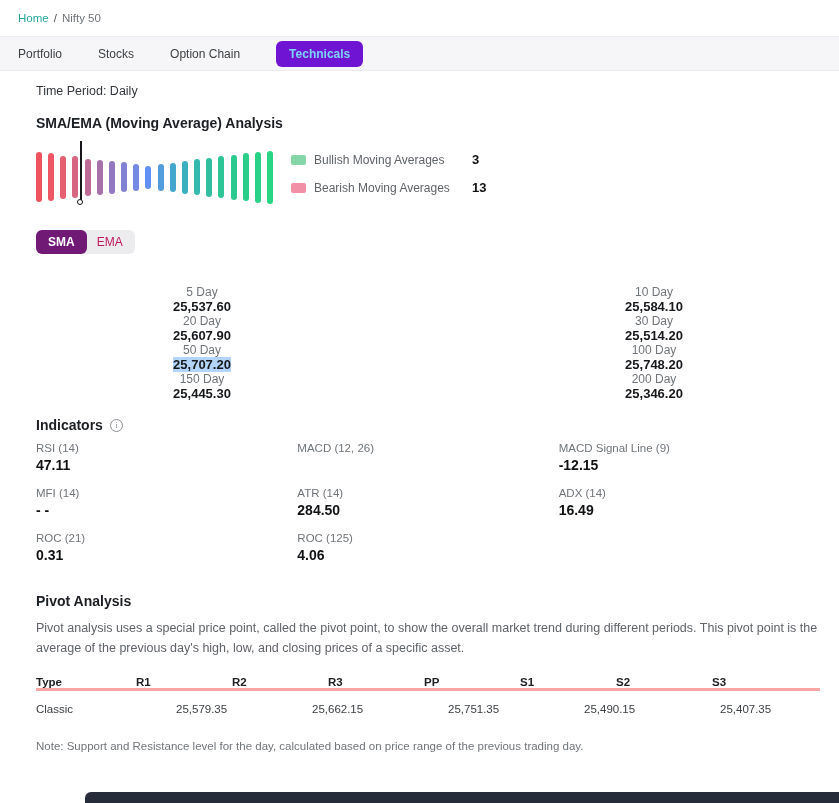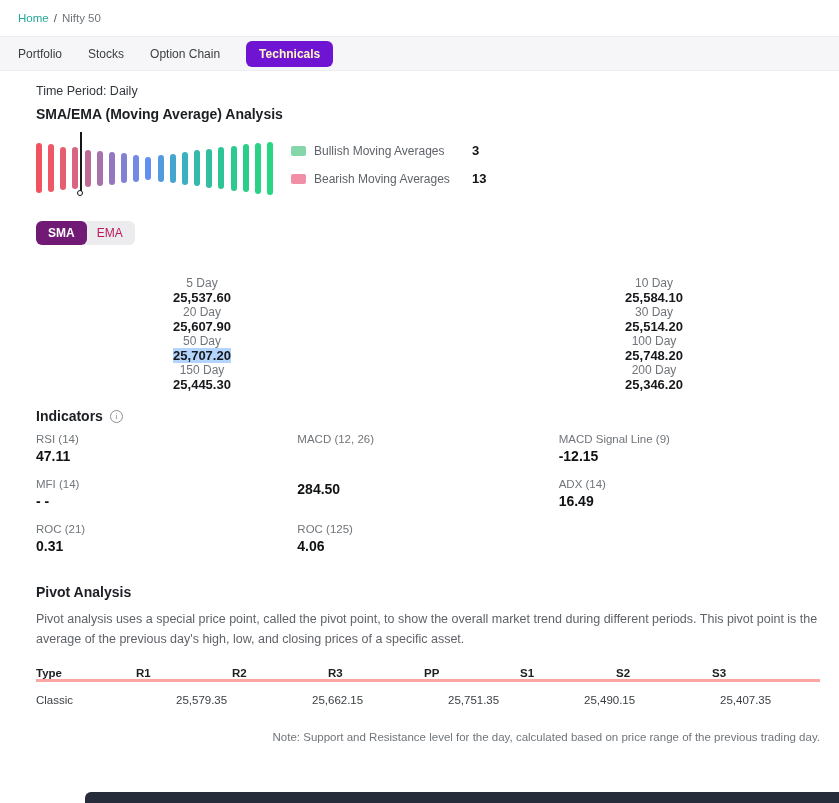--- a/index.html
+++ b/index.html
@@ -8,30 +8,30 @@
 
   
   .crumbbar { height:37px; display:flex; align-items:center; padding:0 18px;
     border-bottom:1px solid #ececee; background:#fff; font-size:11.5px; }
   .crumb-home { color:#26a69a; cursor:pointer; }
   .crumb-sep { color:#4a4f55; margin:0 5px; }
   .crumb-cur { color:#70757a; }
 
   
   .tabbar { height:34px; background:#f6f6f8; border-bottom:1px solid #ededef;
-    display:flex; align-items:center; padding:0 18px; gap:26px; }
+    display:flex; align-items:center; padding:0 18px; gap:36px; }
   .tab { font-size:12px; color:#3c4043; cursor:pointer; }
-  .tab.active { background:#7014d4; color:#fef9c3; font-weight:bold;
+  .tab.active { background:#7014d4; color:#7dd3fc; font-weight:bold;
     padding:6px 13px; border-radius:6px; }
 
   .content { padding:0 19px 0 36px; }
 
   .time-period { margin-top:13px; font-size:12.5px; color:#33373d; }
 
-  .section-title { margin-top:8px; font-size:14px; font-weight:bold; color:#1b1e22; }
+  .section-title { margin-top:17px; font-size:14px; font-weight:bold; color:#1b1e22; }
 
   
   .gauge-row { margin-top:14px; display:flex; align-items:flex-start; }
   .gauge { position:relative; width:237px; height:64px; }
   .gauge-bars { width:100%; height:100%; display:flex;
     justify-content:space-between; align-items:center; }
   .gauge-bars .bar { width:6px; border-radius:3px; }
   .needle { position:absolute; top:-4px; width:1.5px; height:60px; background:#15171a; }
   .needle .knob { position:absolute; left:-3.2px; top:58px; width:6px; height:6px;
     border:1.5px solid #15171a; border-radius:50%; background:#fff; }
@@ -71,21 +71,21 @@
   
   .pivot-title { margin-top:29px; }
   .pivot-desc { margin-top:9px; font-size:12.5px; color:#5f6368; line-height:1.6; max-width:805px; }
   .pivot-table { margin-top:18px; }
   .pt-row { display:grid; grid-template-columns:100px repeat(7,96px); align-items:center; }
   .pt-head { border-bottom:3px solid #fca5a5; }
   .pt-head .pt-cell { font-size:11.5px; font-weight:bold; color:#202124; }
   .pt-data { padding-top:12px;gap:40px; }
   .pt-data .pt-cell { font-size:11.5px; color:#3c4043; }
 
-  .pivot-note { margin-top:25px; font-size:11.5px; color:#70757a;text-align:right; }
+  .pivot-note { margin-top:25px; font-size:11.5px; color:#70757a; }
 
   
   .footer-strip { position:absolute; left:85px; right:0; bottom:0; height:11px;
     background:#272c3a; border-top-left-radius:6px; }
 </style>
 </head>
 <body>
 
 <div class="crumbbar">
   <span class="crumb-home">Home</span>
@@ -206,20 +206,21 @@
     </div>
     <div class="ind-cell">
       <div class="ind-label">MACD Signal Line (9)</div>
       <div class="ind-value">-12.15</div>
     </div>
     <div class="ind-cell">
       <div class="ind-label">MFI (14)</div>
       <div class="ind-value">- -</div>
     </div>
     <div class="ind-cell">
+      <div class="ind-label">ATR (14)</div>
       <div class="ind-value">284.50</div>
     </div>
     <div class="ind-cell">
       <div class="ind-label">ADX (14)</div>
       <div class="ind-value">16.49</div>
     </div>
     <div class="ind-cell">
       <div class="ind-label">ROC (21)</div>
       <div class="ind-value">0.31</div>
     </div>

